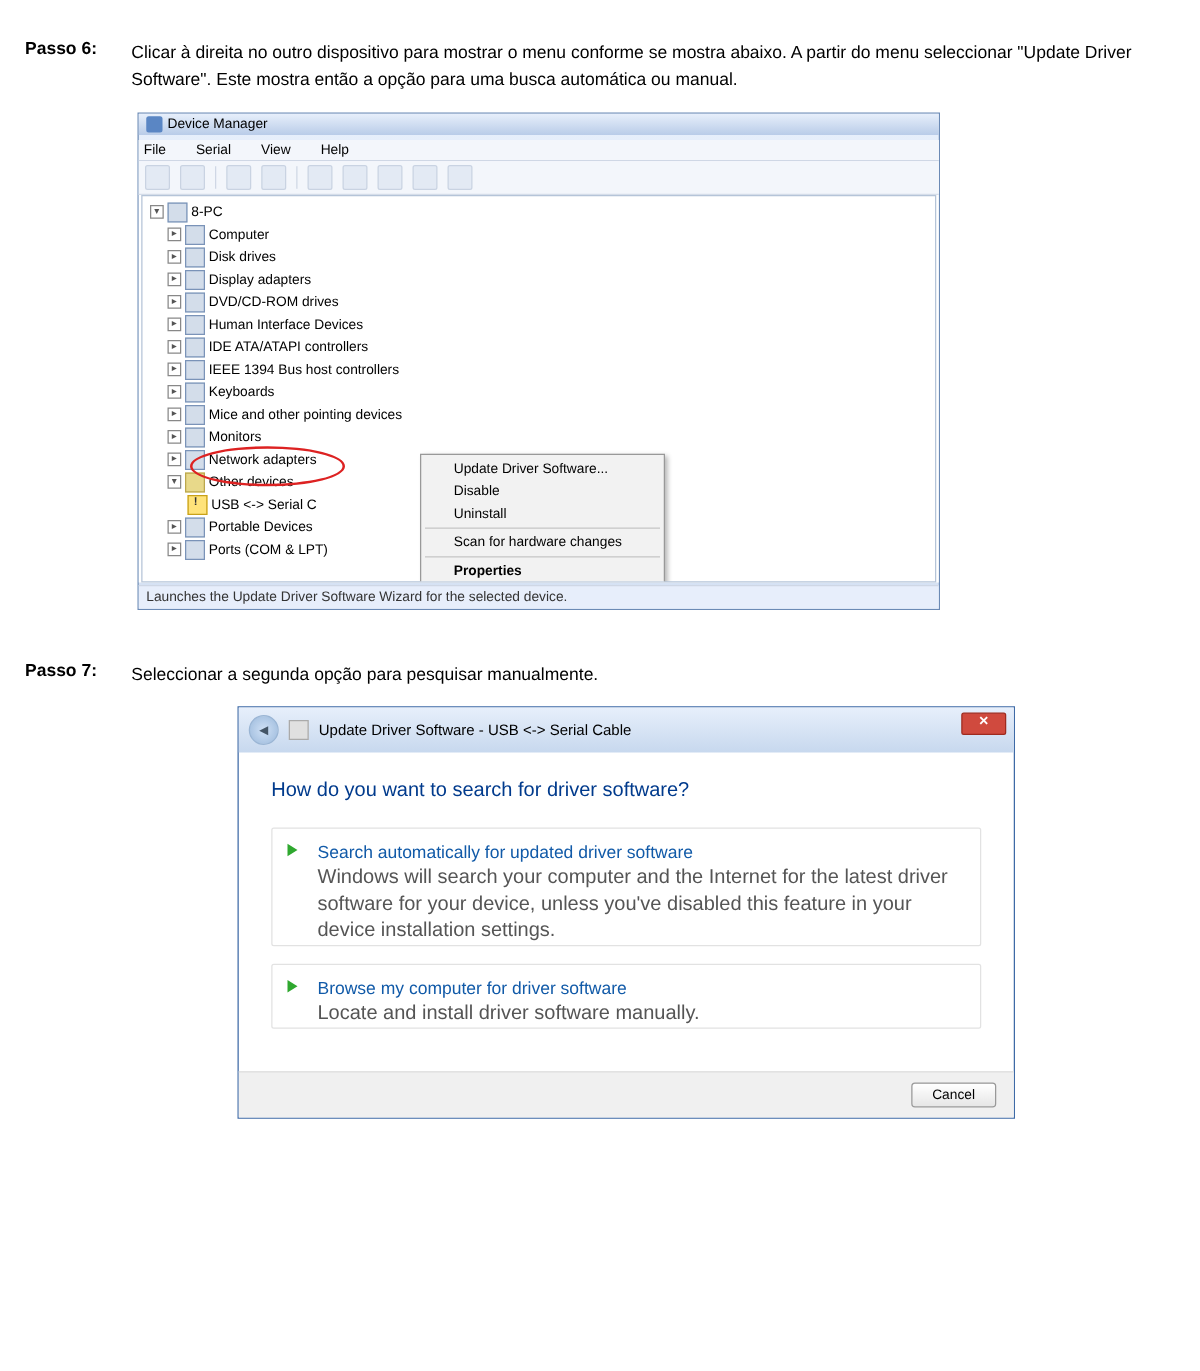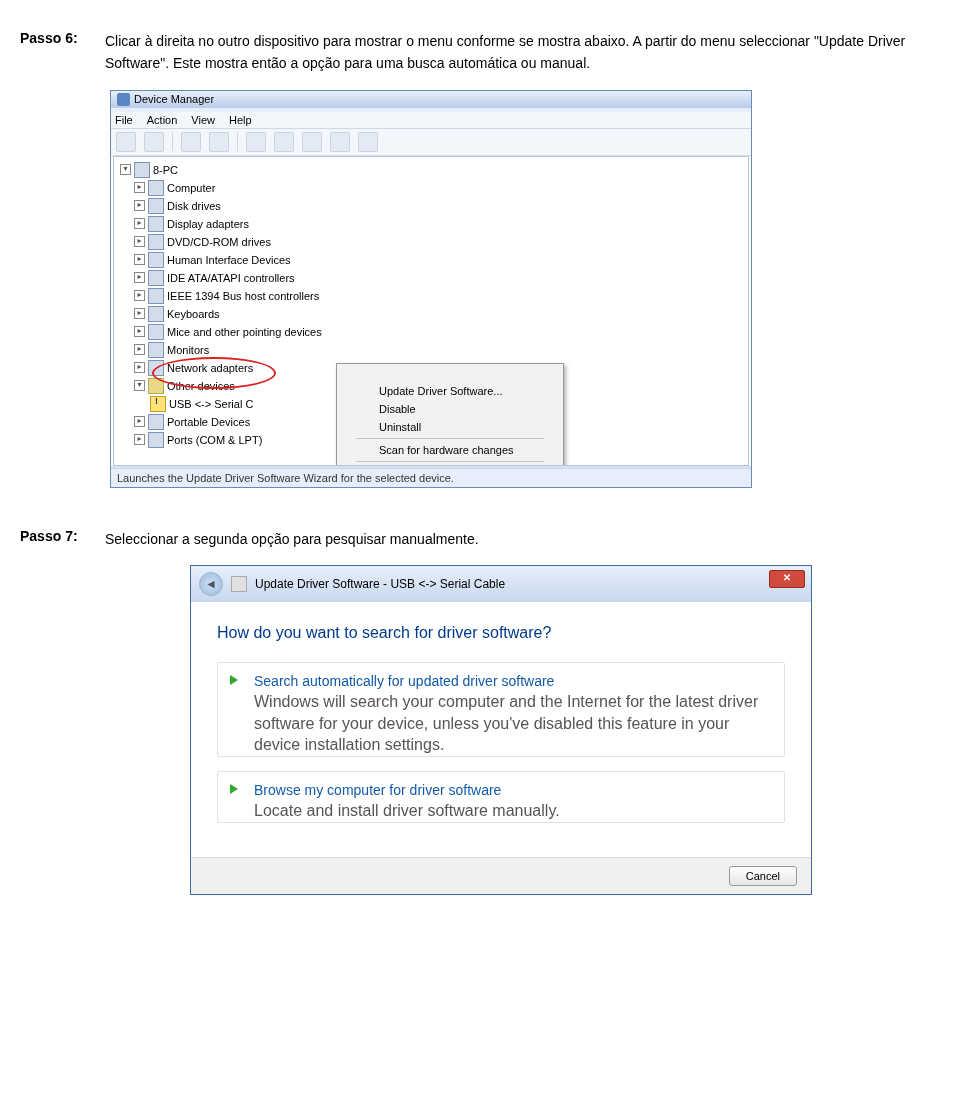--- a/index.html
+++ b/index.html
@@ -2,36 +2,36 @@
 <html><head>
 <meta charset="utf-8">
 <style>
 body{margin:0;font-family:Arial,sans-serif;font-size:14px;color:#000;background:#fff;padding:30px 20px 20px 20px;width:960px;box-sizing:border-box}
 .step{display:flex;margin-bottom:15px}
 .step-label{font-weight:bold;min-width:85px;flex-shrink:0}
 .step-text{line-height:1.6}
 .window{border:1px solid #6b8ab5;background:linear-gradient(#e7effb,#d5e1f3);margin:10px 0 40px 90px;width:640px;font-family:"Segoe UI",Tahoma,sans-serif;font-size:11px;color:#000}
 .win-title{background:linear-gradient(#e7effb,#b9cce8);padding:2px 6px;font-size:11px;display:flex;align-items:center;gap:4px}
 .win-title .ic{width:13px;height:13px;background:#5a86c4;border-radius:2px}
-.menubar{background:#f3f6fb;border-bottom:1px solid #cfd7e5;padding:2px 4px;display:flex;gap:14px;font-size:11px;margin-top:4px}
+.menubar{background:#f3f6fb;border-bottom:1px solid #cfd7e5;padding:2px 4px;display:flex;gap:24px;font-size:11px;margin-top:4px}
 .menubar span{cursor:default}
 .toolbar{background:#f3f6fb;border-bottom:1px solid #d5dde9;padding:3px 5px;display:flex;gap:8px;align-items:center}
 .tbtn{width:18px;height:18px;background:#e3eaf4;border:1px solid #c9d3e2;border-radius:2px}
 .tree{background:#fff;border:1px solid #b5c4d8;margin:0 2px 2px 2px;height:300px;overflow:hidden;padding:4px 2px;position:relative}
 .node{display:flex;align-items:center;gap:3px;padding:1px 0;white-space:nowrap}
 .exp{width:9px;height:9px;border:1px solid #888;font-size:8px;line-height:7px;text-align:center;color:#555;display:inline-block;flex-shrink:0}
 .nic{width:14px;height:14px;background:#e8d98a;border:1px solid #bba74d;flex-shrink:0}
 .nic.comp{background:#d3ddea;border-color:#7a93b8}
 .nic.warn{background:#ffe37a;border-color:#c8a11a;position:relative}
 .nic.warn:after{content:"!";position:absolute;font-size:9px;font-weight:bold;color:#333;left:4px;top:-1px}
 .l0{padding-left:4px}
 .l1{padding-left:18px}
 .l2{padding-left:34px}
 .circle{position:absolute;border:2px solid #d22;border-radius:50%;width:120px;height:28px;left:38px;top:200px;pointer-events:none}
-.ctxmenu{position:absolute;left:222px;top:206px;background:#f2f2f2;border:1px solid #999;box-shadow:2px 2px 4px rgba(0,0,0,0.3);padding:18px;font-size:11px;width:190px}
+.ctxmenu{position:absolute;left:222px;top:206px;background:#f2f2f2;border:1px solid #999;box-shadow:2px 2px 4px rgba(0,0,0,0.3);padding:2px;font-size:11px;width:190px}
 .ctxmenu .mi{padding:3px 10px 3px 24px;cursor:default}
 .ctxmenu .sep{height:1px;background:#c5c5c5;margin:2px 1px}
 .statusbar{background:#e7eefb;border-top:1px solid #cfd7e5;padding:3px 6px;font-size:11px;color:#333}
 
 
 .dlg{border:1px solid #3e6aa6;margin:10px 0 0 170px;width:620px;font-family:"Segoe UI",Tahoma,sans-serif;font-size:12px;background:#fff}
 .dlg-head{background:linear-gradient(#e7effb,#c7d8ee);padding:6px 8px;display:flex;align-items:center;gap:8px;position:relative}
 .dlg-close{position:absolute;right:6px;top:4px;width:34px;height:16px;background:#d04a3e;border:1px solid #9e2a1e;border-radius:2px;color:#fff;font-size:10px;text-align:center;line-height:14px;font-weight:bold}
 .back-btn{width:22px;height:22px;border-radius:50%;background:radial-gradient(#cfe0f5,#9bb9db);border:1px solid #9ab5d4;display:inline-flex;align-items:center;justify-content:center;color:#456;font-size:12px}
 .chip{width:14px;height:14px;background:#e0e0e0;border:1px solid #aaa}
@@ -54,21 +54,21 @@
 
 <div class="window">
   <div class="win-title">
     <span class="ic"></span>
     <span>Device Manager</span>
   </div>
 
   <div style="background:#fff">
   <div class="menubar">
     <span>File</span>
-    <span>Action</span>
+    <span>Serial</span>
     <span>View</span>
     <span>Help</span>
   </div>
   <div class="toolbar">
     <span class="tbtn"></span>
     <span class="tbtn"></span>
     <span style="width:1px;height:18px;background:#cfd7e5"></span>
     <span class="tbtn"></span>
     <span class="tbtn"></span>
     <span style="width:1px;height:18px;background:#cfd7e5"></span>

